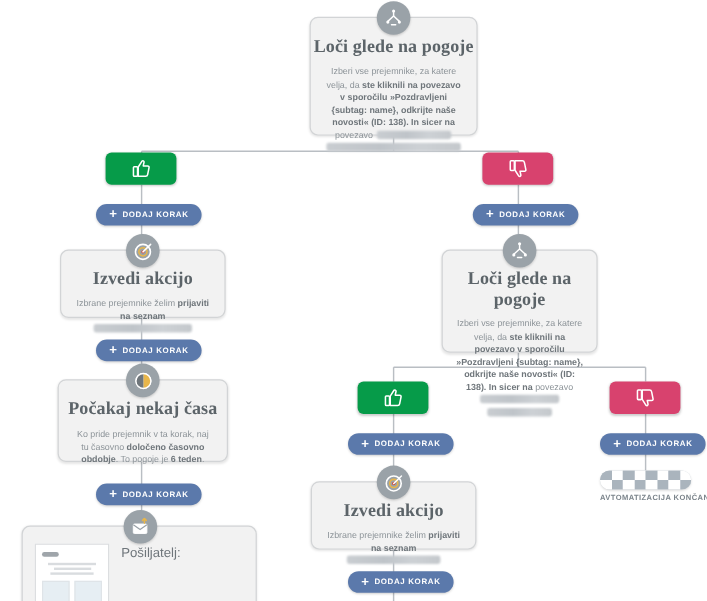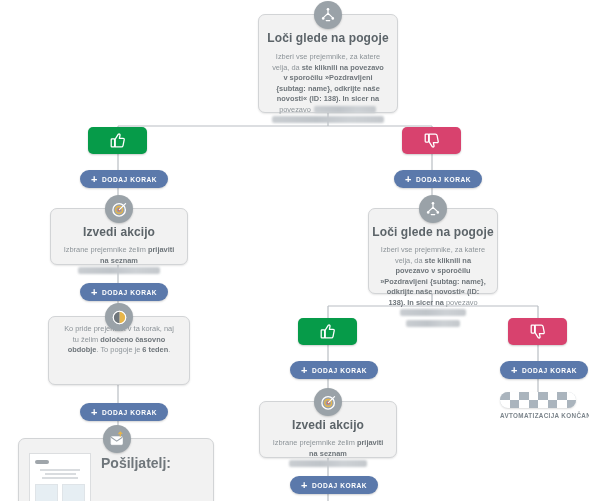--- a/index.html
+++ b/index.html
@@ -17,24 +17,25 @@
     position:absolute;
     background:#f2f2f2;
     border:1px solid #d2d4d6;
     border-radius:7px;
     box-sizing:border-box;
     box-shadow:0 1px 2px rgba(0,0,0,.10);
     text-align:center;
   }
   .node .ntitle{
     color:#5c6469;
-    font-size:12px;
+    font-size:15px;
     font-weight:600;
     letter-spacing:.1px;
     margin-top:16px;
+    font-family:Liberation Serif, serif;
   }
   .node .nbody{
     color:#8d9499;
     font-size:7.4px;
     line-height:10.5px;
     padding:7px 12px 10px 12px;
     word-wrap:break-word;
   }
   .node .nbody b{color:#6f767b;font-weight:700;}
 
@@ -133,21 +134,21 @@
     flex:0 0 auto;
   }
   .tp-logo{width:14px;height:4px;border-radius:2px;background:#9fa5aa;margin-bottom:5px;}
   .tp-line{height:2px;background:#d9dcdf;margin:0 auto 2px auto;}
   .tp-imgs{display:flex;gap:4px;margin-top:5px;}
   .tp-img{flex:1;height:26px;background:#e6eef3;border:1px solid #dfe4e8;box-sizing:border-box;}
   .msgmeta{flex:1;min-width:0;padding-top:2px;}
   .msgtitle{
     color:#6f767b;font-size:10.5px;font-weight:700;letter-spacing:.2px;margin-bottom:8px;
   }
-  .msglabel{color:#6f767b;font-size:14px;font-weight:700;margin-bottom:3px;}
+  .msglabel{color:#6f767b;font-size:11px;font-weight:400;margin-bottom:3px;}
   .msgval{margin-bottom:8px;}
 </style>
 </head>
 <body>
 
 <div id="canvas">
 
   <svg id="wires" viewBox="0 0 589 501" xmlns="http://www.w3.org/2000/svg">
     <g stroke="#b9bec3" stroke-width="1.2" fill="none">
 
@@ -257,23 +258,24 @@
 
   <div class="node" style="left:48px;top:316px;width:142px;height:69px;">
     <div class="badge">
       <svg width="17" height="17" viewBox="0 0 18 18">
         <circle cx="9" cy="9" r="6.6" fill="#ffffff" stroke="#ffffff" stroke-width="1"></circle>
         <path d="M9,2.4 A6.6,6.6 0 0,1 9,15.6 Z" fill="#e8b64a"></path>
         <path d="M9,2.4 A6.6,6.6 0 0,0 9,15.6 Z" fill="#6f767b"></path>
         <circle cx="9" cy="9" r="6.6" fill="none" stroke="#ffffff" stroke-width="1.2"></circle>
       </svg>
     </div>
+    <div class="ntitle">Počakaj nekaj časa</div>
     <div class="nbody" style="padding-top:7px;">
       <span>Ko pride prejemnik v ta korak, naj tu</span>
-      <span>želim</span>
+      <span>časovno</span>
       <b>določeno časovno obdobje</b><span>. To</span>
       <span>pogoje je</span>
       <b>6 teden</b><span>.</span>
     </div>
   </div>
 
   <div class="addstep" style="left:80px;top:403px;">
     <span class="plus">+</span>
     <span>DODAJ KORAK</span>
   </div>

